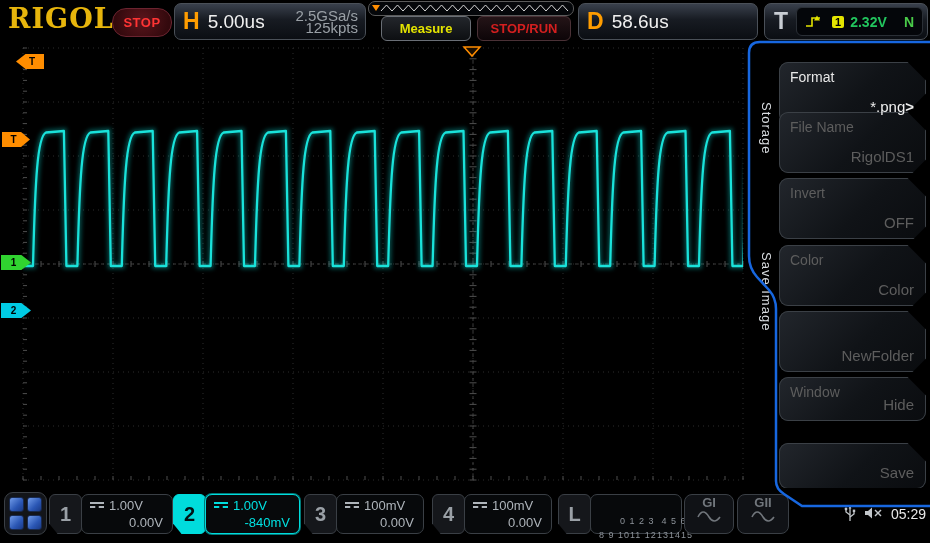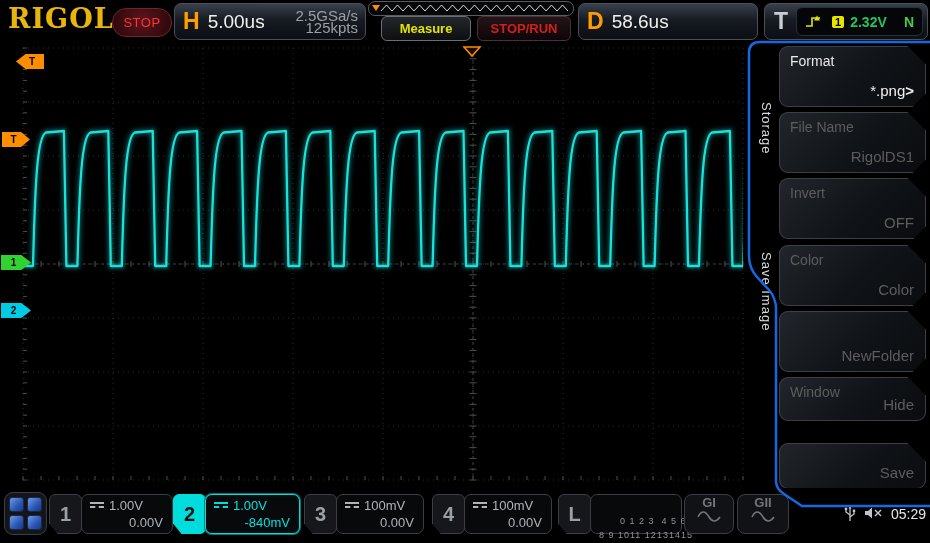--- a/index.html
+++ b/index.html
@@ -6,21 +6,21 @@
   body{width:930px;height:543px;position:relative;overflow:hidden;
        font-family:"Liberation Sans", sans-serif;-webkit-font-smoothing:antialiased;}
   .abs{position:absolute;}
 
   
   #topbar{left:0;top:0;width:930px;height:44px;background:#000;z-index:4;}
   #logo{left:8px;top:3px;font-family:"DejaVu Serif",serif;font-weight:bold;
         font-size:27px;color:#e7b50c;letter-spacing:1px;}
   #runstate{left:112px;top:8px;width:58px;height:27px;border-radius:14px;
         background:radial-gradient(circle at 50% 40%, #5a151c 0%, #33090d 80%);
-        border:1px solid #6b2430;color:#ff3434;font-size:13px;font-weight:normal;
+        border:1px solid #6b2430;color:#ff3434;font-size:13px;font-weight:bold;
         display:flex;align-items:center;justify-content:center;letter-spacing:.5px;text-align:center;}
   .hpanel{height:35px;top:3px;border-radius:7px;border:1px solid #4a5058;
         background:linear-gradient(180deg,#39404c 0%,#171b22 45%,#0b0e13 100%);
         display:flex;align-items:center;}
   #hpanel{left:174px;width:190px;}
   #dpanel{left:578px;width:178px;}
   #tpanel{left:764px;width:162px;}
   .blett{font-size:23px;font-weight:bold;color:#ff9d00;margin:0 8px 0 8px;}
   .tlett{font-size:23px;font-weight:bold;color:#c9ced4;margin:0 6px 0 9px;}
   .bval{font-size:19px;color:#f0f0f0;}
@@ -353,21 +353,21 @@
 
 <div id="mk-tpos" class="abs mark">T</div>
 <div id="mk-tlvl" class="abs mark mark-r">T</div>
 <div id="mk-ch1" class="abs mark mark-r">1</div>
 <div id="mk-ch2" class="abs mark mark-r">2</div>
 
 <div id="menu">
   <div class="vtab" style="top:69px;height:118px">Storage</div>
   <div class="vtab" style="top:216px;height:152px">Save Image</div>
 
-  <div class="mitem" style="top:46px;height:61px">
+  <div class="mitem" style="top:62px;height:61px">
     <span class="mlabel">Format</span>
     <span class="mvalue">
       <span>*.png</span><span class="marrow">&gt;</span>
     </span>
   </div>
   <div class="mitem dim" style="top:112px;height:61px">
     <span class="mlabel">File Name</span>
     <span class="mvalue">RigolDS1</span>
   </div>
   <div class="mitem dim" style="top:178px;height:61px">

